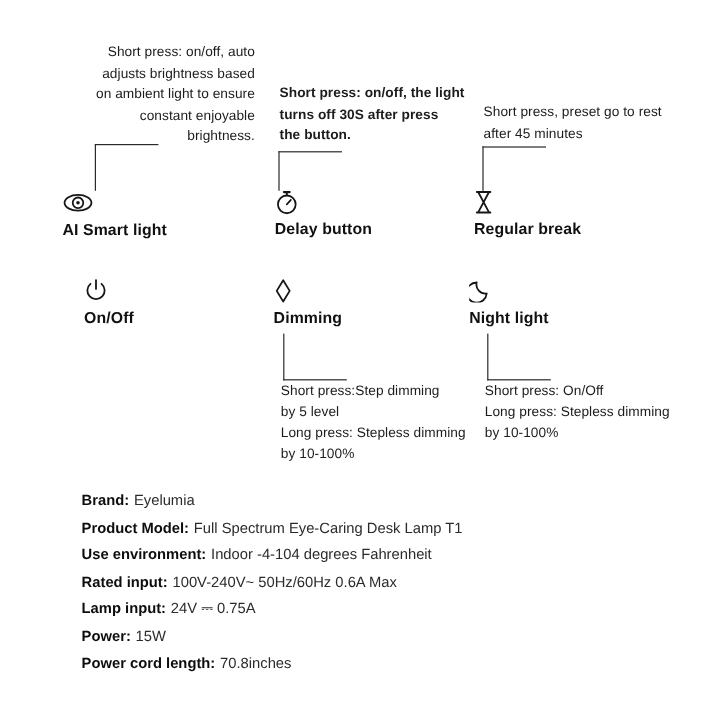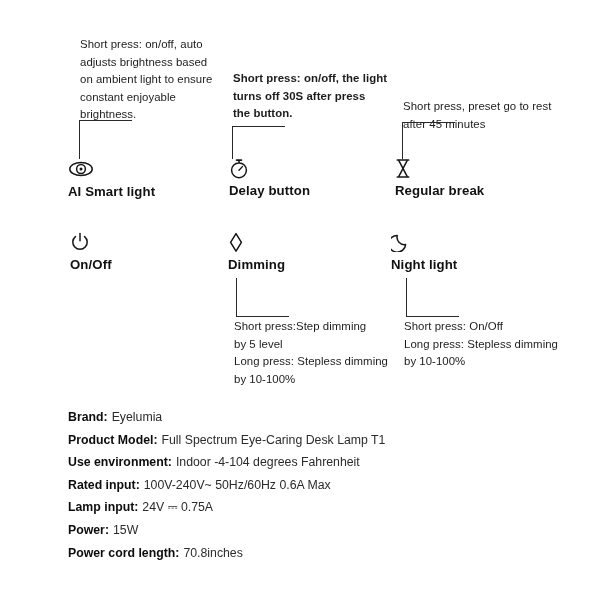--- a/index.html
+++ b/index.html
@@ -88,40 +88,40 @@
     font-weight: 400;
     color: #2b2b2b;
     margin-left: 4px;
   }
 </style>
 </head>
 <body>
 
 <div class="page">
 
-  <div class="note" style="left:80px; top:36px;">Short press: on/off,  auto
+  <div class="note" style="left:80px; top:36px;text-align:right;">Short press: on/off,  auto
 adjusts brightness based
 on ambient light to ensure
  constant enjoyable
 brightness.</div>
 
   <div class="note" style="left:233px; top:70px;font-weight:bold;">Short press: on/off, the light
 turns off 30S after press
 the button.</div>
 
-  <div class="note" style="left:403px; top:86px;margin-top:12px;">Short press, preset go to rest
+  <div class="note" style="left:403px; top:86px;">Short press, preset go to rest
 after 45 minutes</div>
 
   <div class="leader tl-down" style="left:79px; top:120px; width:52px; height:38px;"></div>
 
   <div class="leader tl-down" style="left:232px; top:126px; width:52px; height:32px;"></div>
 
   <div class="leader tl-down" style="left:402px; top:122px; width:52px; height:36px;"></div>
 
-  <div class="btn-group" style="left:68px; top:159px;">
+  <div class="btn-group" style="left:52px; top:159px;">
     <span class="btn-icon">
       <svg width="26" height="20" viewBox="0 0 26 20" aria-hidden="true">
         <ellipse cx="13" cy="10" rx="11.2" ry="6.6" fill="none" stroke="#161616" stroke-width="1.5"></ellipse>
         <circle cx="13" cy="10" r="4.4" fill="none" stroke="#161616" stroke-width="1.5"></circle>
         <circle cx="13" cy="10" r="1.5" fill="#161616"></circle>
       </svg>
     </span>
     <span class="btn-label">AI Smart light</span>
   </div>
 

